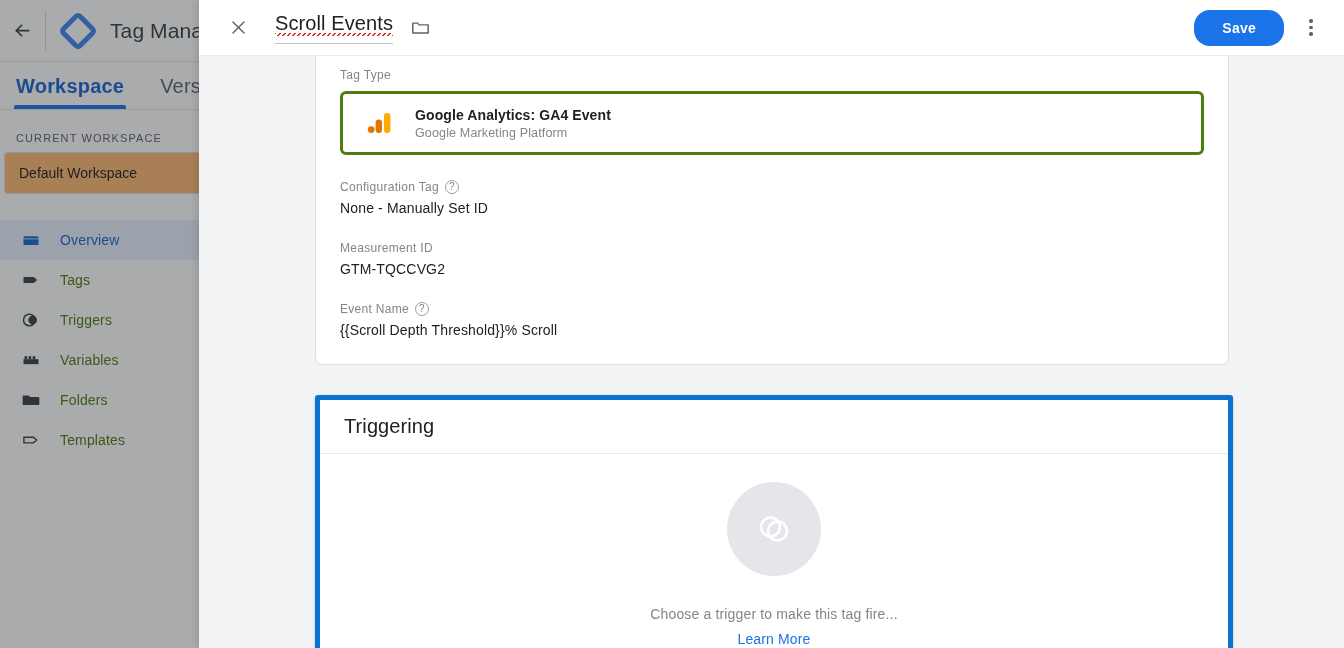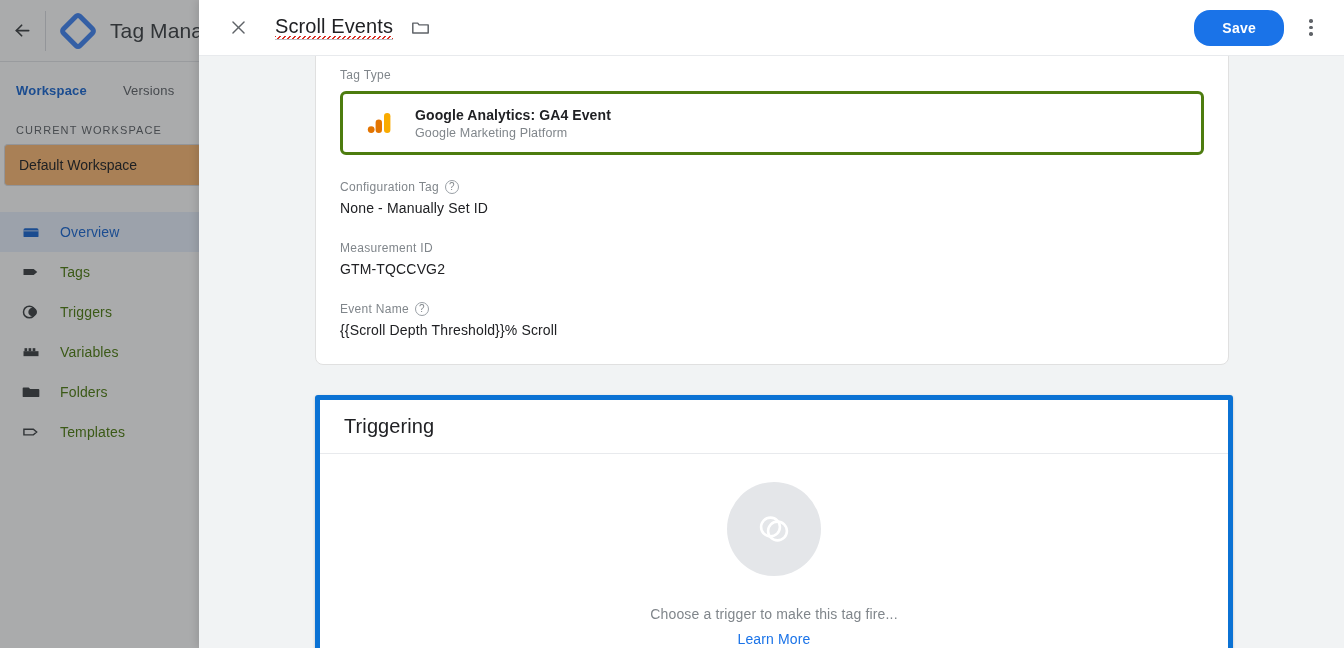--- a/index.html
+++ b/index.html
@@ -31,33 +31,33 @@
     font-size: 21px; color: #3c4043; margin-left: 14px;
     white-space: nowrap; font-weight: 400; letter-spacing: .1px;
   }
 
   .app-tabs {
     position: absolute; left: 0; top: 62px; width: 1344px; height: 48px;
     background: #fff; display: flex; align-items: flex-end;
     border-bottom: 1px solid #e4e6e8;
   }
   .app-tab {
-    font-size: 13px; padding: 0 0 11px 0; margin-left: 16px;
+    font-size: 20px; padding: 0 0 11px 0; margin-left: 16px;
     color: #5f6368; letter-spacing: .2px; position: relative;
   }
   .app-tab:first-child { margin-left: 16px; }
   .app-tab + .app-tab { margin-left: 36px; }
   .app-tab.active { color: #1967d2; font-weight: 700; }
   .app-tab.active::after {
     content: ""; position: absolute; left: -2px; right: -2px; bottom: 0;
     height: 4px; background: #1a73e8; border-radius: 2px 2px 0 0;
   }
 
   .app-sidebar {
-    position: absolute; left: 0; top: 102px; width: 215px; bottom: 0;
+    position: absolute; left: 0; top: 110px; width: 215px; bottom: 0;
     background: #ffffff;
   }
   .ws-caption {
     font-size: 11px; color: #5f6368; letter-spacing: 1.1px;
     padding: 22px 0 8px 16px; text-transform: uppercase;
   }
   .ws-card {
     height: 42px; margin: 0 0 0 4px; background: #fdba74;
     border: 1px solid #dadce0; border-right: none;
     border-radius: 4px 0 0 4px; display: flex; align-items: center;
@@ -95,21 +95,21 @@
     padding: 0 16px 0 24px; border-bottom: 1px solid #e8eaed;
   }
   .close-btn {
     width: 30px; height: 30px; display: flex; align-items: center;
     justify-content: center; color: #5f6368; flex: none;
     margin-right: 22px; cursor: pointer;
   }
   .modal-title-wrap { display: flex; align-items: center; flex: 1; }
   .modal-title {
     font-size: 20px; color: #202124; letter-spacing: .1px;
-    border-bottom: 1px solid #bdc1c6; padding-bottom: 1px;
+    border-bottom: 1px solid #bdc1c6; padding-bottom: 8px;
     position: relative; white-space: nowrap;
   }
   .modal-title .spell {
     background-image: repeating-linear-gradient(
       135deg, #d93025 0 1.4px, transparent 1.4px 3.4px);
     background-repeat: repeat-x;
     background-size: 5px 3px;
     background-position: 0 1.05em;
     padding-bottom: 3px;
   }

